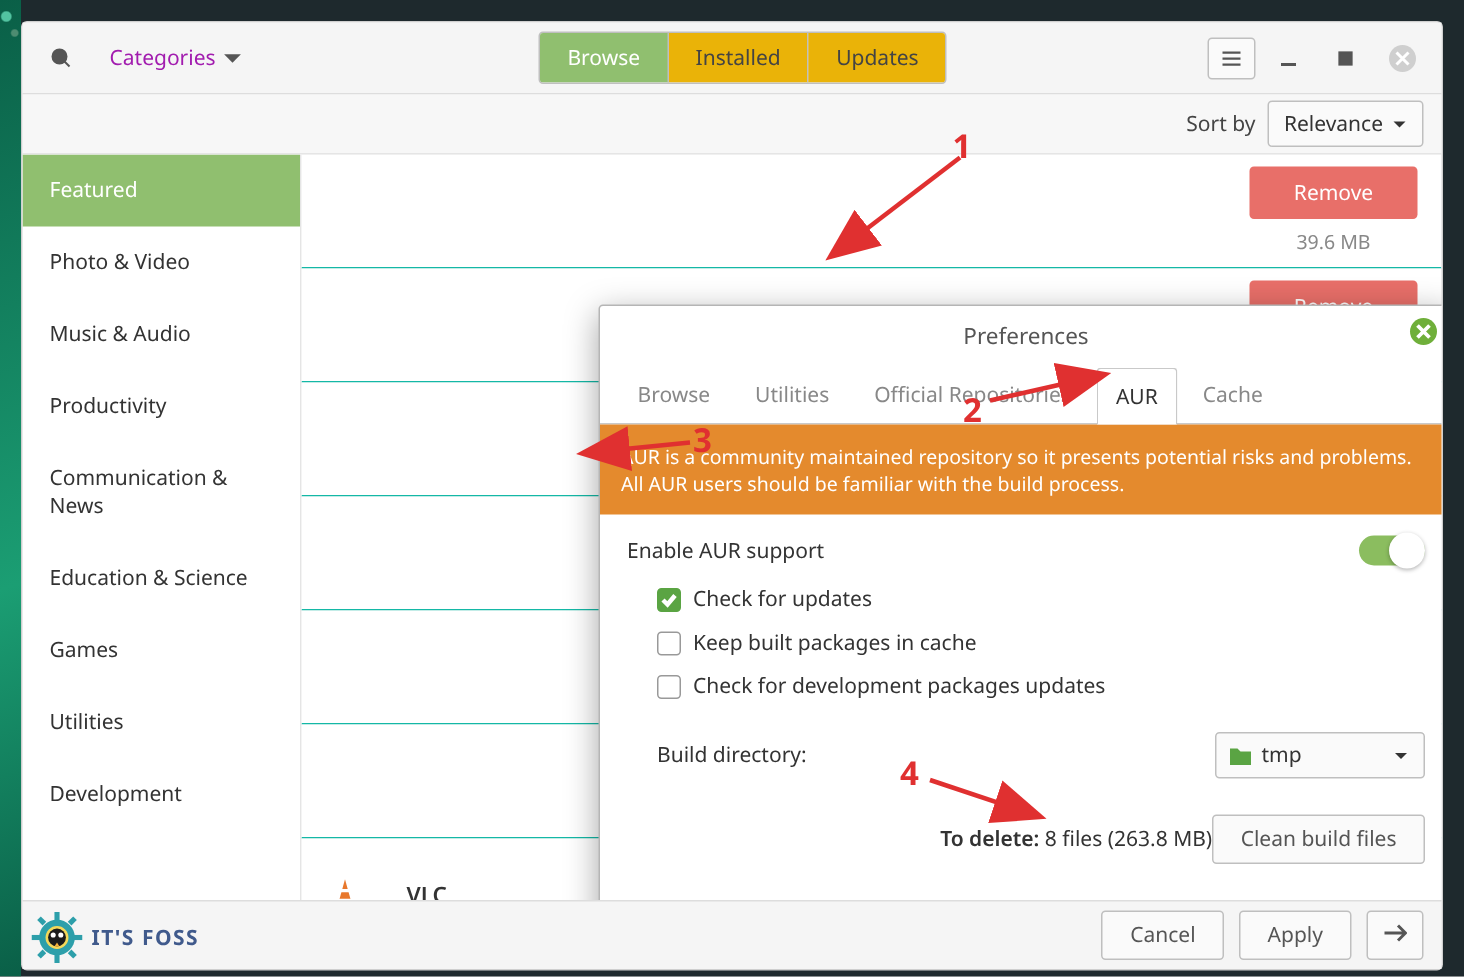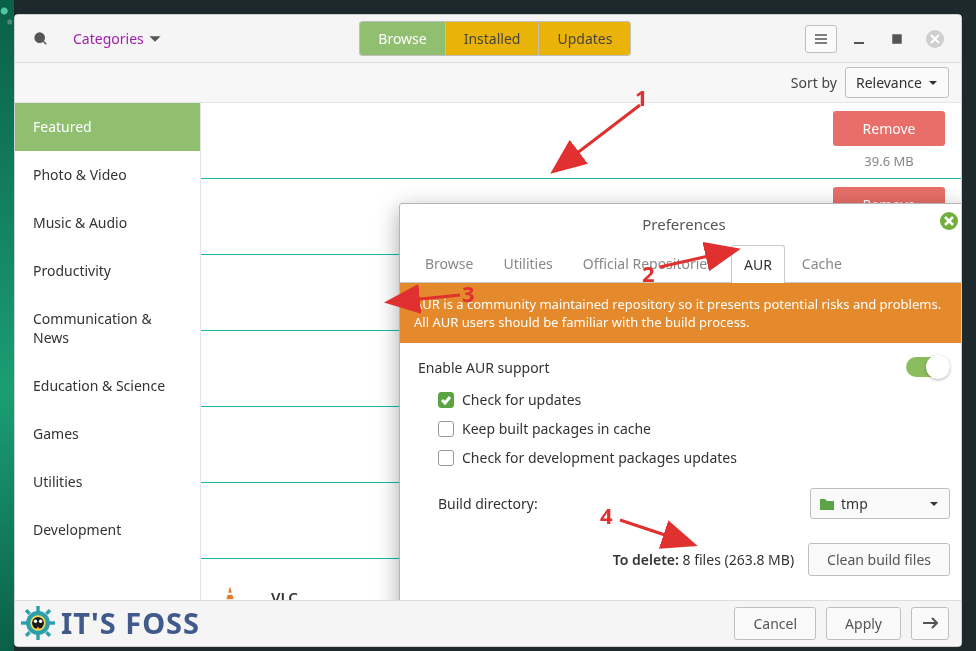--- a/index.html
+++ b/index.html
@@ -51,21 +51,21 @@
 .row .act { display:flex; flex-direction:column; align-items:center; gap:6px; }
 .btn-remove { background:#e86f69; color:#fff; border:none; padding:8px 22px; border-radius:3px; font-size:14px; cursor:pointer; width:112px; }
 .size { font-size:13px; color:#888; }
 
 
 .footer { height:46px; border-top:1px solid #ddd; background:#f5f5f5; display:flex; align-items:center; justify-content:flex-end; padding:0 12px; gap:10px; }
 .btn { border:1px solid #bfbfbf; background:#fafafa; color:#555; padding:6px 18px; border-radius:3px; font-size:14px; cursor:pointer; }
 .btn.arrow { padding:6px 10px; }
 
 
-.logo { position:absolute; left:6px; bottom:4px; display:flex; align-items:center; gap:6px; font-weight:700; font-size:29px; color:#405a8c; letter-spacing:1px; }
+.logo { position:absolute; left:6px; bottom:4px; display:flex; align-items:center; gap:6px; font-weight:700; font-size:14px; color:#405a8c; letter-spacing:1px; }
 .logo .gear { width:34px; height:34px; }
 
 
 .modal-back { position:absolute; left:198px; top:100px; width:570px; height:460px; background:#fff; border:1px solid #b5b5b5; border-radius:3px; box-shadow:0 6px 22px rgba(0,0,0,0.35); z-index:30; display:flex; flex-direction:column; }
 .modal-title { text-align:center; font-size:15px; color:#555; padding:10px 0; position:relative; }
 .modal-close { position:absolute; right:10px; top:8px; width:18px; height:18px; border-radius:50%; background:#6faf3a; display:flex; align-items:center; justify-content:center; cursor:pointer; }
 .modal-close svg { width:10px; height:10px; stroke:#fff; stroke-width:2.5; }
 .tabs { display:flex; gap:4px; padding:0 12px; font-size:14px; }
 .tabs .tab { padding:9px 12px; color:#888; cursor:pointer; border:1px solid transparent; border-bottom:none; }
 .tabs .tab.active { color:#333; border-color:#c9c9c9; border-top-left-radius:3px; border-top-right-radius:3px; background:#fff; position:relative; top:1px; }
@@ -76,21 +76,21 @@
 .switch { position:relative; width:44px; height:20px; background:#8bbd5f; border-radius:10px; cursor:pointer; }
 .switch::after { content:""; position:absolute; right:0; top:-2px; width:24px; height:24px; background:#fff; border-radius:50%; box-shadow:0 1px 3px rgba(0,0,0,0.3); }
 .check-row { display:flex; align-items:center; gap:8px; padding:5px 18px 5px 38px; font-size:14px; color:#333; }
 .check { width:16px; height:16px; border:1px solid #999; border-radius:3px; background:#fff; display:inline-flex; align-items:center; justify-content:center; cursor:pointer; }
 .check.on { background:#5aa443; border-color:#5aa443; }
 .check.on svg { width:12px; height:12px; stroke:#fff; stroke-width:3; fill:none; }
 .build-row { display:flex; align-items:center; justify-content:space-between; padding:16px 18px 6px 38px; font-size:14px; color:#333; }
 .dir-combo { display:flex; align-items:center; gap:6px; border:1px solid #bfbfbf; border-radius:3px; background:#fafafa; padding:5px 10px 5px 8px; font-size:14px; cursor:pointer; width:140px; }
 .dir-combo .folder { width:16px; height:14px; }
 .dir-combo .spacer { flex:1; }
-.delete-row { display:flex; align-items:center; justify-content:flex-end; gap:14px; padding:18px 18px 0; font-size:14px; }
+.delete-row { display:flex; align-items:center; justify-content:flex-end; padding:18px 18px 0; font-size:14px; }
 .delete-row .info { color:#333; }
 .delete-row .info b { font-weight:600; }
 
 
 .anno { position:absolute; z-index:50; pointer-events:none; }
 .anno-num { position:absolute; z-index:51; color:#e03030; font-weight:bold; font-size:22px; pointer-events:none; }
 </style>
 </head>
 <body>
 

